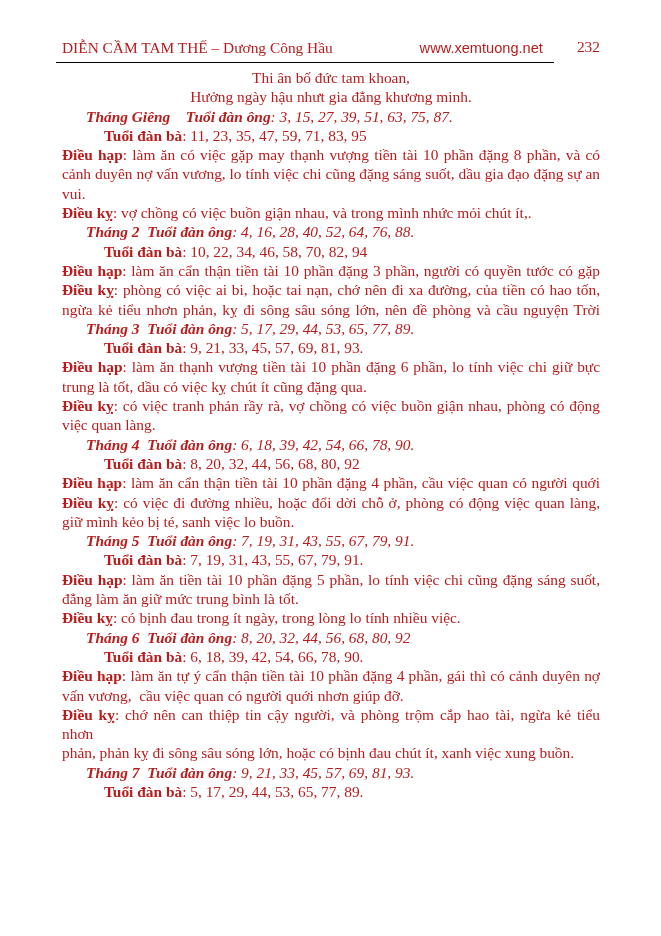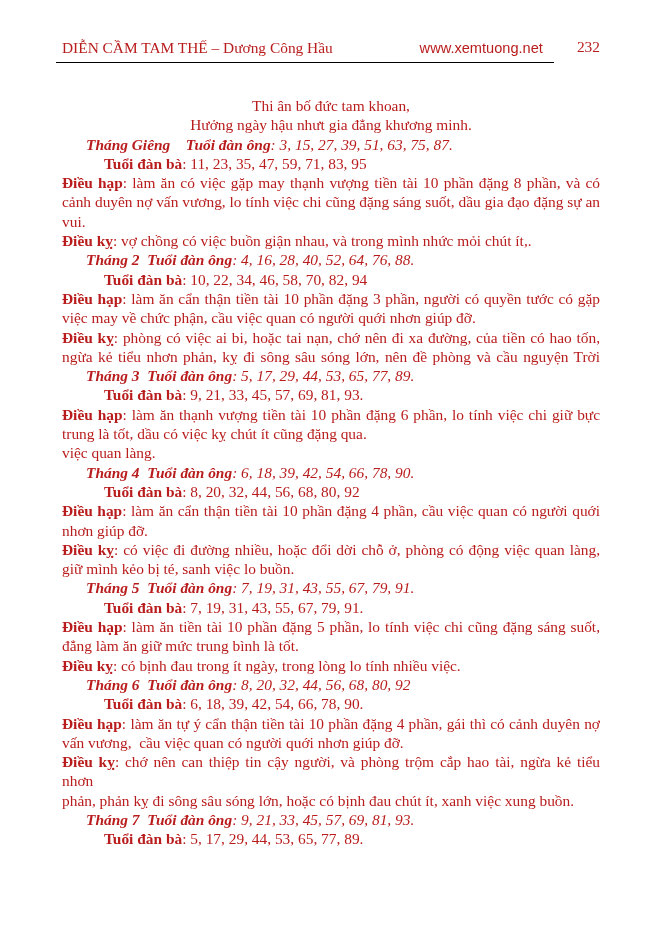--- a/index.html
+++ b/index.html
@@ -33,21 +33,21 @@
   }
   .divider {
     position: absolute;
     top: 62px;
     left: 56px;
     right: 55px;
     border-top: 1.7px solid #000000;
   }
   .body-text {
     position: absolute;
-    top: 96px;
+    top: 68px;
     left: 62px;
     width: 538px;
     font-size: 15.4px;
     line-height: 19.3px;
   }
   .line { white-space: pre; }
   .line.center { text-align: center; }
   .line.month  { padding-left: 24px; font-style: italic; }
   .line.tuoi   { padding-left: 42px; }
   .line.justify {
@@ -74,32 +74,31 @@
       <div class="line center"><span>Hưởng ngày hậu nhưt gia đẳng khương minh.</span></div>
       <div class="line month"><span class="bold">Tháng Giêng</span><span>    </span><span class="bold">Tuổi đàn ông</span><span>: 3, 15, 27, 39, 51, 63, 75, 87.</span></div>
       <div class="line tuoi"><span class="bold">Tuổi đàn bà</span><span>: 11, 23, 35, 47, 59, 71, 83, 95</span></div>
       <div class="line para justify"><span class="bold">Điều hạp</span><span>: làm ăn có việc gặp may thạnh vượng tiền tài 10 phần đặng 8 phần, và có</span></div>
       <div class="line para justify"><span>cảnh duyên nợ vấn vương, lo tính việc chi cũng đặng sáng suốt, dầu gia đạo đặng sự an</span></div>
       <div class="line para"><span>vui.</span></div>
       <div class="line para"><span class="bold">Điều kỵ</span><span>: vợ chồng có việc buồn giận nhau, và trong mình nhức mỏi chút ít,.</span></div>
       <div class="line month"><span class="bold">Tháng 2</span><span>  </span><span class="bold">Tuổi đàn ông</span><span>: 4, 16, 28, 40, 52, 64, 76, 88.</span></div>
       <div class="line tuoi"><span class="bold">Tuổi đàn bà</span><span>: 10, 22, 34, 46, 58, 70, 82, 94</span></div>
       <div class="line para justify"><span class="bold">Điều hạp</span><span>: làm ăn cẩn thận tiền tài 10 phần đặng 3 phần,  người có quyền tước có gặp</span></div>
-      <div class="line para"><span>việc may về chức phận, cầu việc quan có người quới nhơn giúp đỡ.</span></div>
       <div class="line para justify"><span class="bold">Điều kỵ</span><span>: phòng có việc ai bi, hoặc tai nạn, chớ nên đi xa đường, của tiền có hao tốn,</span></div>
       <div class="line para justify"><span>ngừa kẻ tiểu nhơn phản, kỵ đi sông sâu sóng lớn, nên đề phòng và cầu nguyện Trời</span></div>
       <div class="line month"><span class="bold">Tháng 3</span><span>  </span><span class="bold">Tuổi đàn ông</span><span>: 5, 17, 29, 44, 53, 65, 77, 89.</span></div>
       <div class="line tuoi"><span class="bold">Tuổi đàn bà</span><span>: 9, 21, 33, 45, 57, 69, 81, 93.</span></div>
       <div class="line para justify"><span class="bold">Điều hạp</span><span>: làm ăn thạnh vượng tiền tài 10 phần đặng 6 phần, lo tính việc chi giữ bực</span></div>
       <div class="line para"><span>trung là tốt, dầu có việc kỵ chút ít cũng đặng qua.</span></div>
+      <div class="line para justify"><span class="bold">Điều kỵ</span><span>: có việc tranh phản rầy rà, vợ chồng có việc buồn giận nhau, phòng có động</span></div>
       <div class="line para"><span>việc quan làng.</span></div>
       <div class="line month"><span class="bold">Tháng 4</span><span>  </span><span class="bold">Tuổi đàn ông</span><span>: 6, 18, 39, 42, 54, 66, 78, 90.</span></div>
       <div class="line tuoi"><span class="bold">Tuổi đàn bà</span><span>: 8, 20, 32, 44, 56, 68, 80, 92</span></div>
       <div class="line para justify"><span class="bold">Điều hạp</span><span>: làm ăn cẩn thận tiền tài 10 phần đặng 4 phần,  cầu việc quan có người quới</span></div>
-      <div class="line para"><span>nhơn giúp đỡ.</span></div>
       <div class="line para justify"><span class="bold">Điều kỵ</span><span>: có việc đi đường nhiều, hoặc đổi dời chỗ ở, phòng có động việc quan làng,</span></div>
       <div class="line para"><span>giữ mình kẻo bị té, sanh việc lo buồn.</span></div>
       <div class="line month"><span class="bold">Tháng 5</span><span>  </span><span class="bold">Tuổi đàn ông</span><span>: 7, 19, 31, 43, 55, 67, 79, 91.</span></div>
       <div class="line tuoi"><span class="bold">Tuổi đàn bà</span><span>: 7, 19, 31, 43, 55, 67, 79, 91.</span></div>
       <div class="line para justify"><span class="bold">Điều hạp</span><span>: làm ăn tiền tài 10 phần đặng 5 phần, lo tính việc chi cũng đặng sáng suốt,</span></div>
       <div class="line para"><span>đẳng làm ăn giữ mức trung bình là tốt.</span></div>
       <div class="line para"><span class="bold">Điều kỵ</span><span>: có bịnh đau trong ít ngày, trong lòng lo tính nhiều việc.</span></div>
       <div class="line month"><span class="bold">Tháng 6</span><span>  </span><span class="bold">Tuổi đàn ông</span><span>: 8, 20, 32, 44, 56, 68, 80, 92</span></div>
       <div class="line tuoi"><span class="bold">Tuổi đàn bà</span><span>: 6, 18, 39, 42, 54, 66, 78, 90.</span></div>
       <div class="line para justify"><span class="bold">Điều hạp</span><span>: làm ăn tự ý cẩn thận tiền tài 10 phần đặng 4 phần, gái thì có cảnh duyên nợ</span></div>

